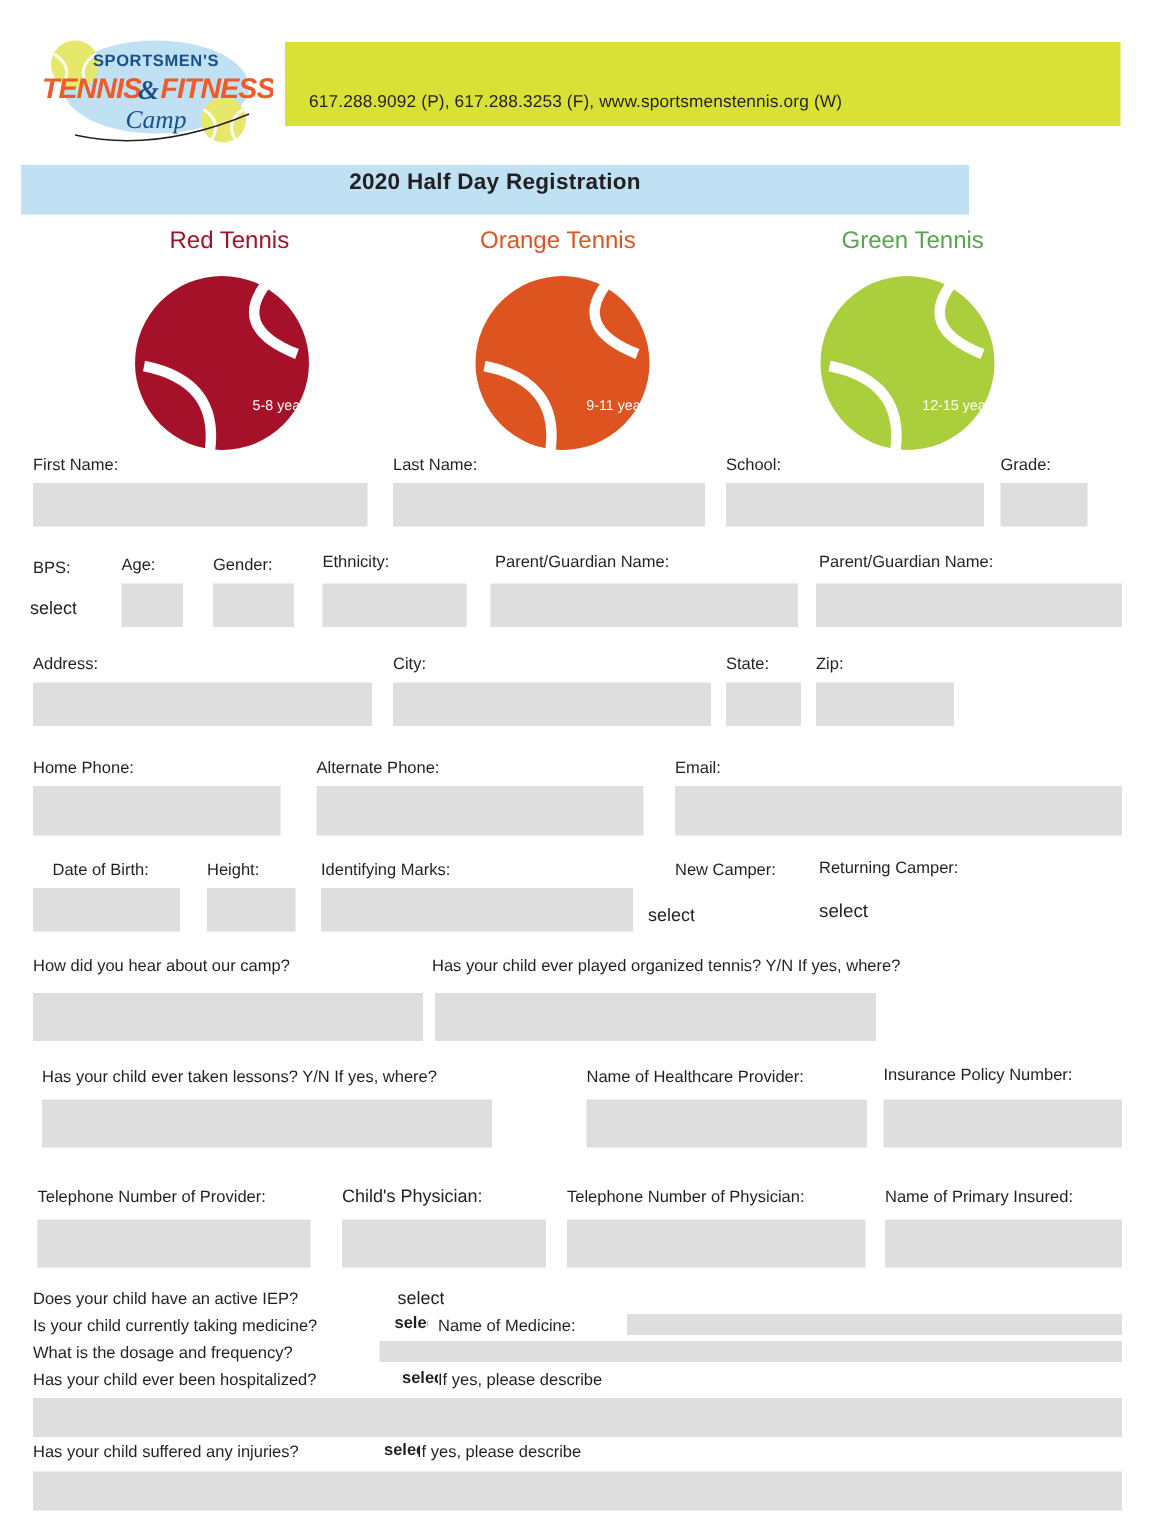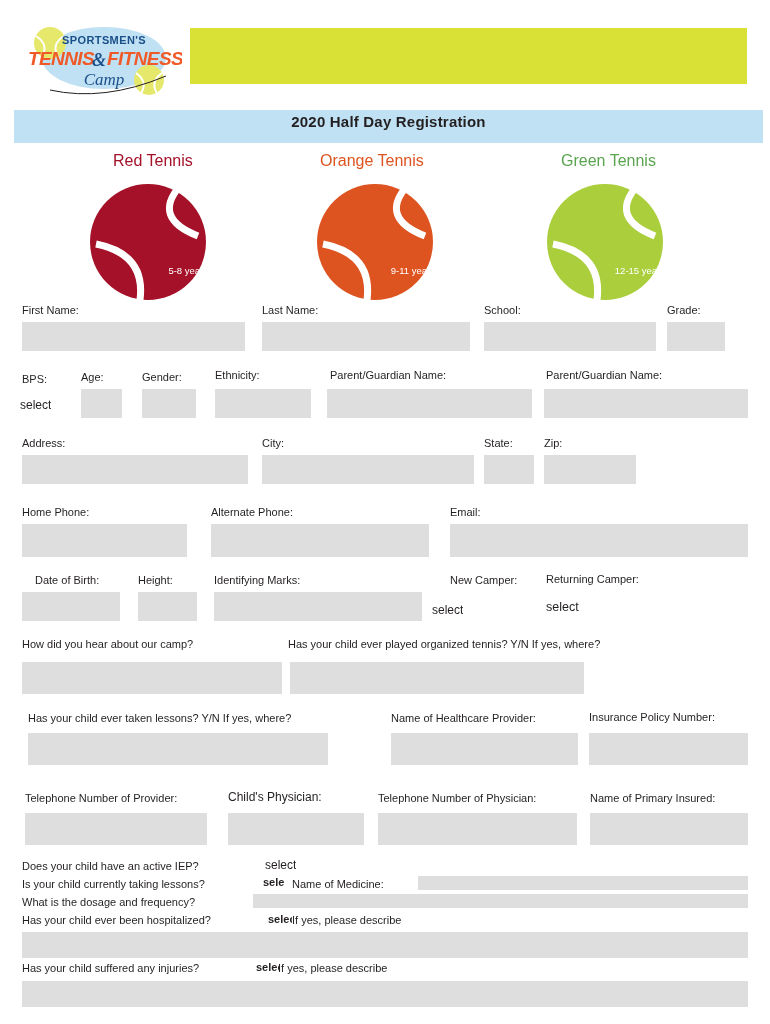--- a/index.html
+++ b/index.html
@@ -19,22 +19,22 @@
     background:#d9e136;
   }
   .addr-line{
     position:absolute;left:16px;font-size:11.5px;color:#231f20;
     letter-spacing:.1px;white-space:nowrap;
   }
   .addr-line.l1{top:13px;}
   .addr-line.l2{top:34px;}
 
   .title-banner{
-    position:absolute;left:14px;top:110px;width:733px;height:33px;
-    background:#bfe1f3;text-align:center;padding-left:16px;
+    position:absolute;left:14px;top:110px;width:632px;height:33px;
+    background:#bfe1f3;text-align:center;
   }
   .title-main{
     position:absolute;left:0;top:3px;width:100%;
     font-size:15px;font-weight:bold;color:#231f20;letter-spacing:.2px;
   }
   .title-sub{
     position:absolute;left:0;top:21px;width:100%;
     font-size:9px;color:#231f20;
   }
 
@@ -83,20 +83,21 @@
       <text x="84" y="26" text-anchor="middle" font-family="Liberation Sans, sans-serif" font-size="11" font-weight="bold" fill="#1b4f8a" letter-spacing="0.4">SPORTSMEN'S</text>
       <text x="8" y="47" font-family="Liberation Sans, sans-serif" font-size="19" font-weight="bold" font-style="italic" fill="#f05a28" letter-spacing="-0.6">TENNIS</text>
       <text x="72" y="48" font-family="Liberation Serif, serif" font-size="18" font-style="italic" font-weight="bold" fill="#1b4f8a">&amp;</text>
       <text x="87" y="47" font-family="Liberation Sans, sans-serif" font-size="19" font-weight="bold" font-style="italic" fill="#f05a28" letter-spacing="-0.6">FITNESS</text>
       <text x="84" y="67" text-anchor="middle" font-family="Liberation Serif, serif" font-size="17" font-style="italic" fill="#1b4f8a">Camp</text>
       <path d="M30 72 Q84 84 146 58" stroke="#231f20" stroke-width="1" fill="none"></path>
     </svg>
   </div>
 
   <div class="addr-banner">
+    <div class="addr-line l2">617.288.9092 (P), 617.288.3253 (F), www.sportsmenstennis.org (W)</div>
   </div>
 
   <div class="title-banner">
     <div class="title-main">2020 Half Day Registration</div>
   </div>
 
   <div class="div-title" style="left:113px;color:#a41128;">Red Tennis</div>
   <div class="ball" style="left:88px;">
     <svg viewBox="0 0 120 120" xmlns="http://www.w3.org/2000/svg">
       <circle cx="60" cy="60" r="58" fill="#a41128"></circle>
@@ -215,21 +216,21 @@
 
   <div class="lbl" style="left:378px;top:792px;">Telephone Number of Physician:</div>
   <div class="box" style="left:378px;top:813px;width:199px;height:32px;"></div>
 
   <div class="lbl" style="left:590px;top:792px;">Name of Primary Insured:</div>
   <div class="box" style="left:590px;top:813px;width:158px;height:32px;"></div>
 
   <div class="lbl" style="left:22px;top:860px;">Does your child have an active IEP?</div>
   <div class="sel" style="left:265px;top:859px;font-size:12px;">select</div>
 
-  <div class="lbl" style="left:22px;top:878px;">Is your child currently taking lessons?</div>
+  <div class="lbl" style="left:22px;top:878px;">Is your child currently taking medicine?</div>
   <div class="sel clip" style="left:263px;top:876px;font-size:11px;font-weight:bold;">select</div>
   <div class="lbl" style="left:292px;top:878px;">Name of Medicine:</div>
   <div class="box" style="left:418px;top:876px;width:330px;height:14px;"></div>
 
   <div class="lbl" style="left:22px;top:896px;">What is the dosage and frequency?</div>
   <div class="box" style="left:253px;top:894px;width:495px;height:14px;"></div>
 
   <div class="lbl" style="left:22px;top:914px;">Has your child ever been hospitalized?</div>
   <div class="sel clip2" style="left:268px;top:913px;font-size:11px;font-weight:bold;">select</div>
   <div class="lbl" style="left:292px;top:914px;">If yes, please describe</div>

